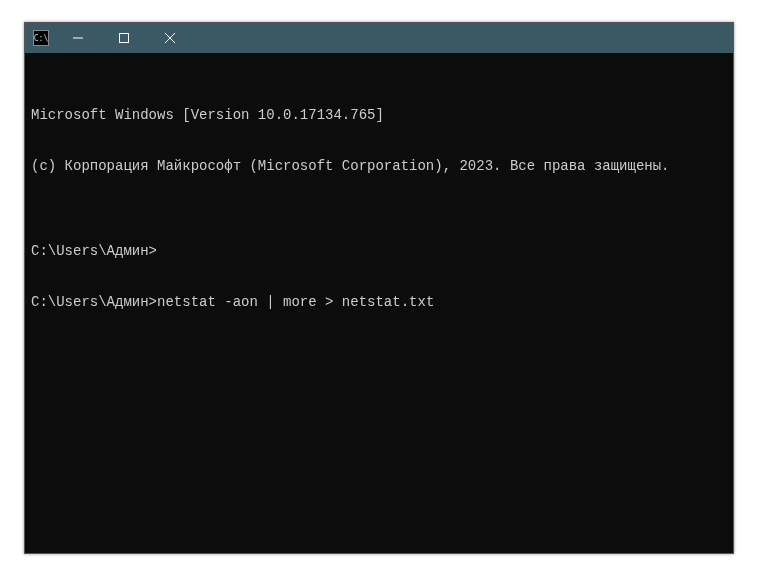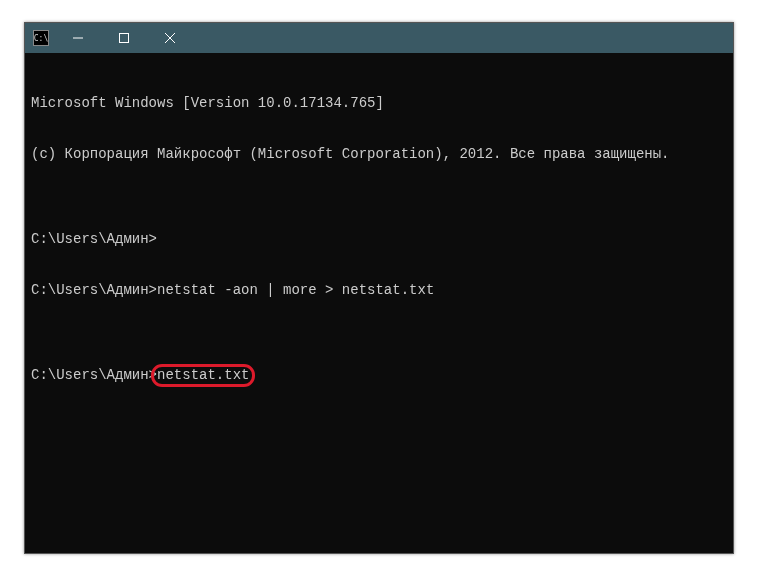--- a/index.html
+++ b/index.html
@@ -63,21 +63,21 @@
     color: #fff;
   }
   .titlebar-btn svg { width: 10px; height: 10px; }
   .terminal {
     flex: 1;
     background: #0c0c0c;
     color: #cccccc;
     font-family: Consolas, "Courier New", monospace;
     font-size: 14px;
     line-height: 17px;
-    padding: 8px 6px;
+    padding: 20px 6px;
     white-space: pre;
     overflow: hidden;
   }
   .line { display: block; }
   .highlight-wrap {
     display: inline-block;
     position: relative;
   }
   .highlight-ring {
     position: absolute;
@@ -110,20 +110,19 @@
       <div class="titlebar-btn">
         <svg viewBox="0 0 10 10">
             <line x1="0" y1="0" x2="10" y2="10" stroke="#fff" stroke-width="1"></line>
             <line x1="10" y1="0" x2="0" y2="10" stroke="#fff" stroke-width="1"></line>
           </svg>
       </div>
     </div>
   </div>
   <div class="terminal">
     <span class="line">Microsoft Windows [Version 10.0.17134.765]</span>
-    <span class="line">(c) Корпорация Майкрософт (Microsoft Corporation), 2012. Все права защищены.</span>
+    <span class="line">(c) Корпорация Майкрософт (Microsoft Corporation), 2023. Все права защищены.</span>
     <span class="line"></span>
     <span class="line">C:\Users\Админ&gt;</span>
     <span class="line"><span>C:\Users\Админ&gt;</span><span>netstat -aon | more &gt; netstat.txt</span></span>
     <span class="line"></span>
-    <span class="line"><span>C:\Users\Админ&gt;</span><span class="highlight-wrap"><span>netstat.txt</span><span class="highlight-ring"></span></span></span>
   </div>
 </div>
 
 </body></html>

